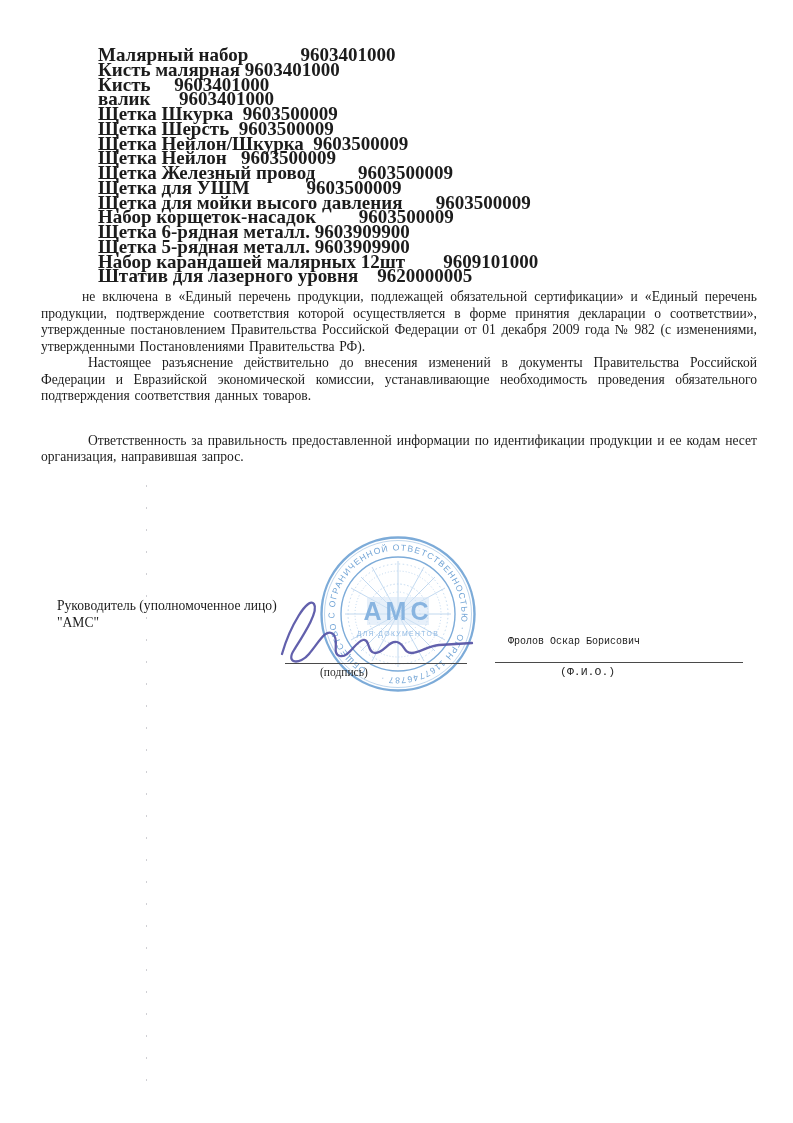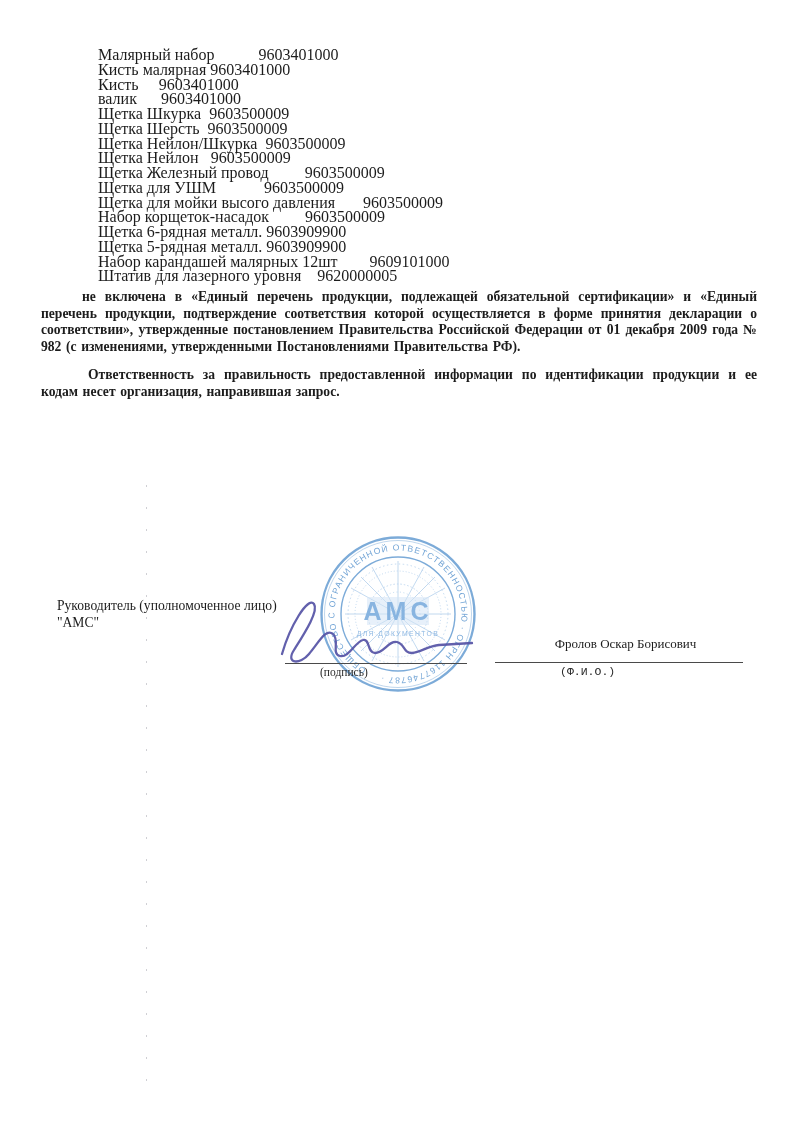--- a/index.html
+++ b/index.html
@@ -10,38 +10,38 @@
   }
   
   .scan-artifact {
     position:absolute; left:146px; top:485px; width:1px; height:605px;
     background:repeating-linear-gradient(to bottom,
       rgba(150,150,160,0.45) 0 2px, rgba(0,0,0,0) 2px 22px);
     pointer-events:none;
   }
   .product-list {
     position:absolute; left:98px; top:48px;
-    font-size:16px; line-height:14.75px; white-space:pre;
+    font-size:19px; line-height:14.75px; white-space:pre;font-weight:bold;
   }
   .paragraphs {
     position:absolute; left:41px; top:289px; width:716px;
     font-size:13.6px; line-height:16.5px;
     text-align:justify; text-align-last:left; word-spacing:0.09em;
   }
-  .paragraphs p { margin:0;font-weight:bold; }
+  .paragraphs p { margin:0; }
   .paragraphs p.ind-a { text-indent:41px; }
   .paragraphs p.ind-b { text-indent:47px; }
-  .paragraphs p.gap-before { margin-top:12px; }
+  .paragraphs p.gap-before { margin-top:28px; }
   .role-lines {
     position:absolute; left:57px; top:597px;
     font-size:13.6px; line-height:17px; white-space:pre;
   }
   .sig-name {
     position:absolute; left:508px; top:636px; width:235px;
-    font-size:13px; text-align:center;
+    font-size:10px; text-align:left;font-family:Liberation Mono, monospace;
   }
   .rule {
     position:absolute; height:1px; background:#4a4a4a;
   }
   .rule.sig-line { left:285px; top:663px; width:182px; }
   .rule.fio-line { left:495px; top:662px; width:248px; }
   .caption {
     position:absolute; font-size:11.5px; color:#2a2a2a; text-align:left;
   }
   .caption.sig-caption { left:320px; top:666px; width:110px; }
@@ -59,20 +59,21 @@
 <body>
 
 <div class="page">
 
   <div class="scan-artifact"></div>
 
   <div class="product-list"><div>Малярный набор           9603401000</div><div>Кисть малярная 9603401000</div><div>Кисть     9603401000</div><div>валик      9603401000</div><div>Щетка Шкурка  9603500009</div><div>Щетка Шерсть  9603500009</div><div>Щетка Нейлон/Шкурка  9603500009</div><div>Щетка Нейлон   9603500009</div><div>Щетка Железный провод         9603500009</div><div>Щетка для УШМ            9603500009</div><div>Щетка для мойки высого давления       9603500009</div><div>Набор корщеток-насадок         9603500009</div><div>Щетка 6-рядная металл. 9603909900</div><div>Щетка 5-рядная металл. 9603909900</div><div>Набор карандашей малярных 12шт        9609101000</div><div>Штатив для лазерного уровня    9620000005</div></div>
 
   <div class="paragraphs">
     <p class="ind-a">не включена в «Единый перечень продукции, подлежащей обязательной сертификации» и «Единый перечень продукции, подтверждение соответствия которой осуществляется в форме принятия декларации о соответствии», утвержденные постановлением Правительства Российской Федерации от 01 декабря 2009 года № 982 (с изменениями, утвержденными Постановлениями Правительства РФ).</p>
+    <p class="ind-b">Настоящее разъяснение действительно до внесения изменений в документы Правительства Российской Федерации и Евразийской экономической комиссии, устанавливающие необходимость проведения обязательного подтверждения соответствия данных товаров.</p>
     <p class="ind-b gap-before">Ответственность за правильность предоставленной информации по идентификации продукции и ее кодам несет организация, направившая запрос.</p>
   </div>
 
   <div class="role-lines"><div>Руководитель (уполномоченное лицо)</div><div>"АМС"</div></div>
 
   <div class="stamp-wrap">
     <svg width="162" height="162" viewBox="0 0 162 162">
       <g stroke="#5f98d0" fill="none" opacity="0.88">
         <circle cx="81" cy="81" r="76.5" stroke-width="2.4"></circle>
         <circle cx="81" cy="81" r="73.5" stroke-width="0.7" opacity="0.7"></circle>

